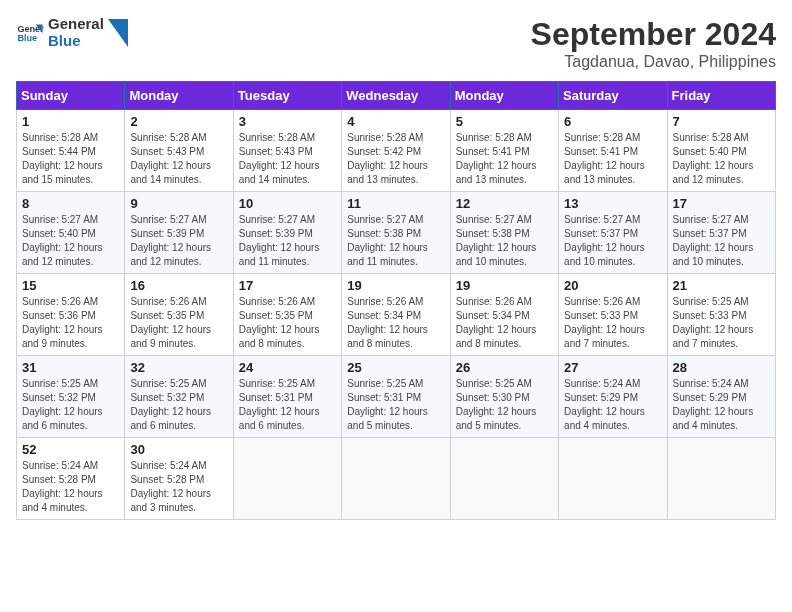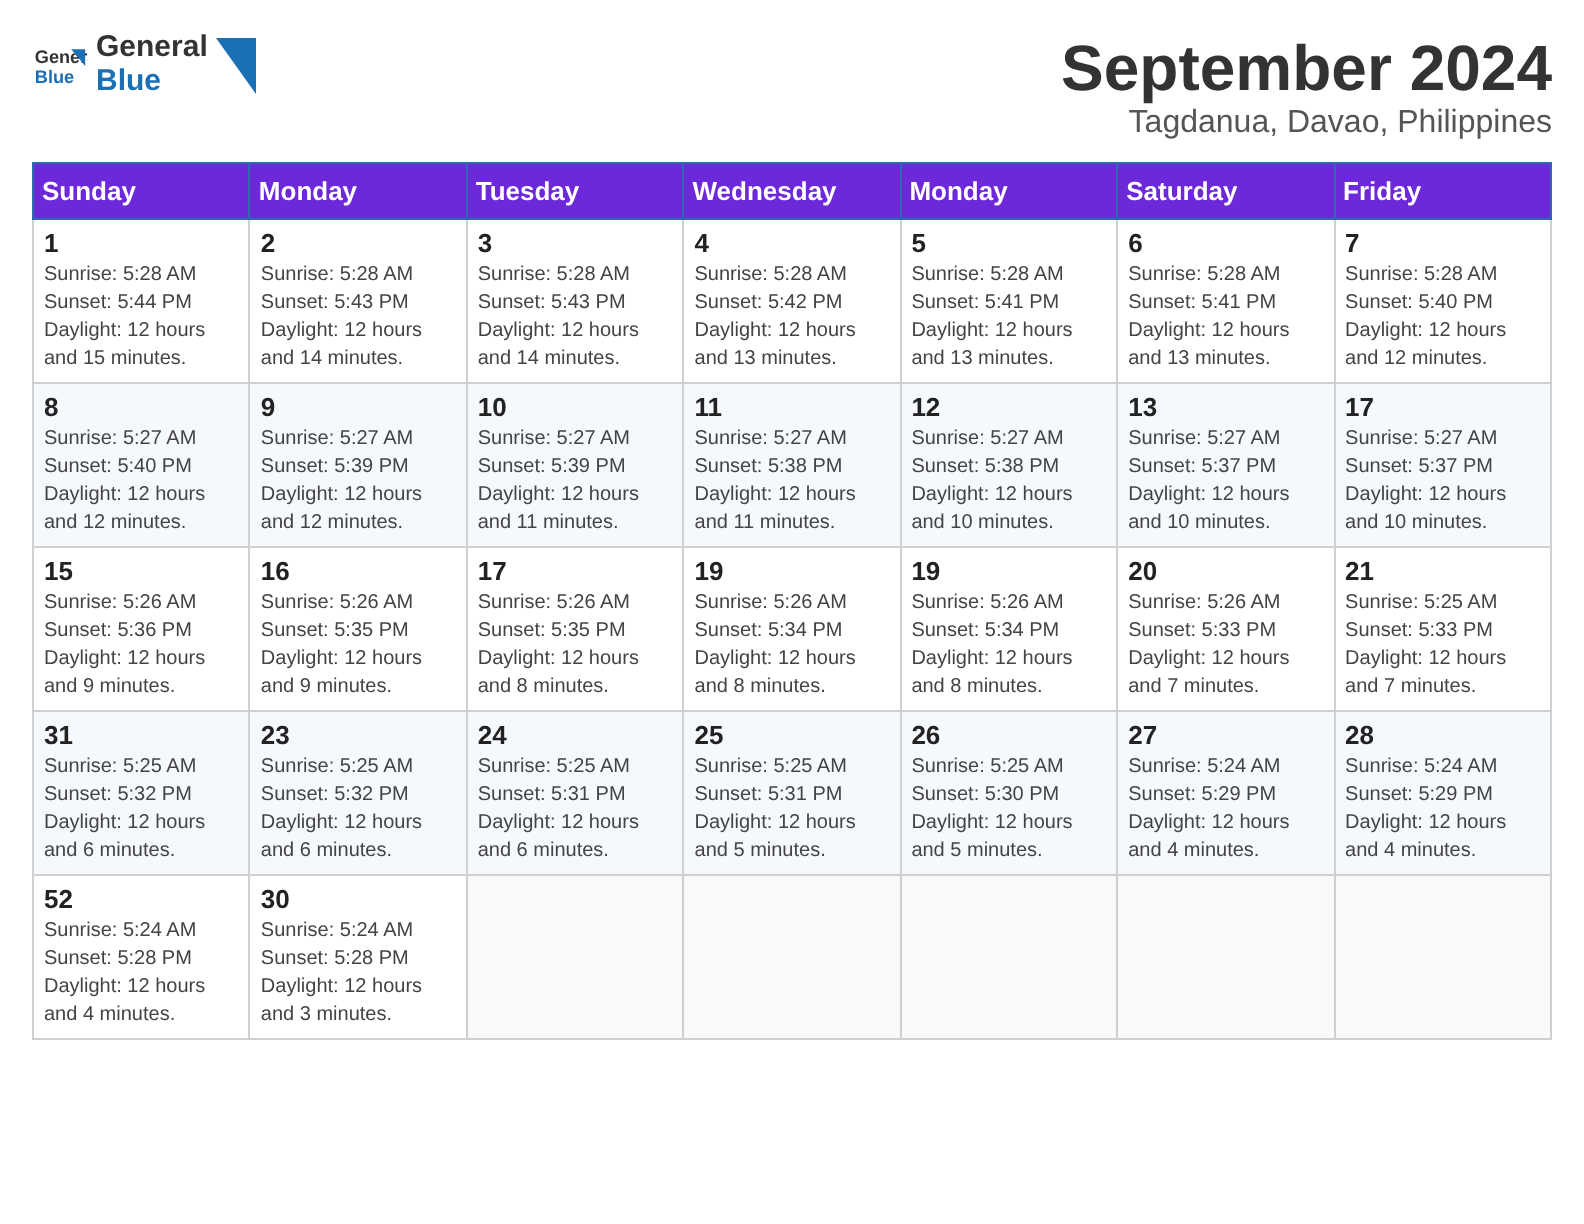--- a/index.html
+++ b/index.html
@@ -270,21 +270,21 @@
       </tr>
       <tr>
         <td>
           <span class="day-num">31</span>
           <div class="day-info" style="white-space: pre-line;">Sunrise: 5:25 AM
 Sunset: 5:32 PM
 Daylight: 12 hours
 and 6 minutes.</div>
         </td>
         <td>
-          <span class="day-num">23</span>
+          <span class="day-num">32</span>
           <div class="day-info" style="white-space: pre-line;">Sunrise: 5:25 AM
 Sunset: 5:32 PM
 Daylight: 12 hours
 and 6 minutes.</div>
         </td>
         <td>
           <span class="day-num">24</span>
           <div class="day-info" style="white-space: pre-line;">Sunrise: 5:25 AM
 Sunset: 5:31 PM
 Daylight: 12 hours

